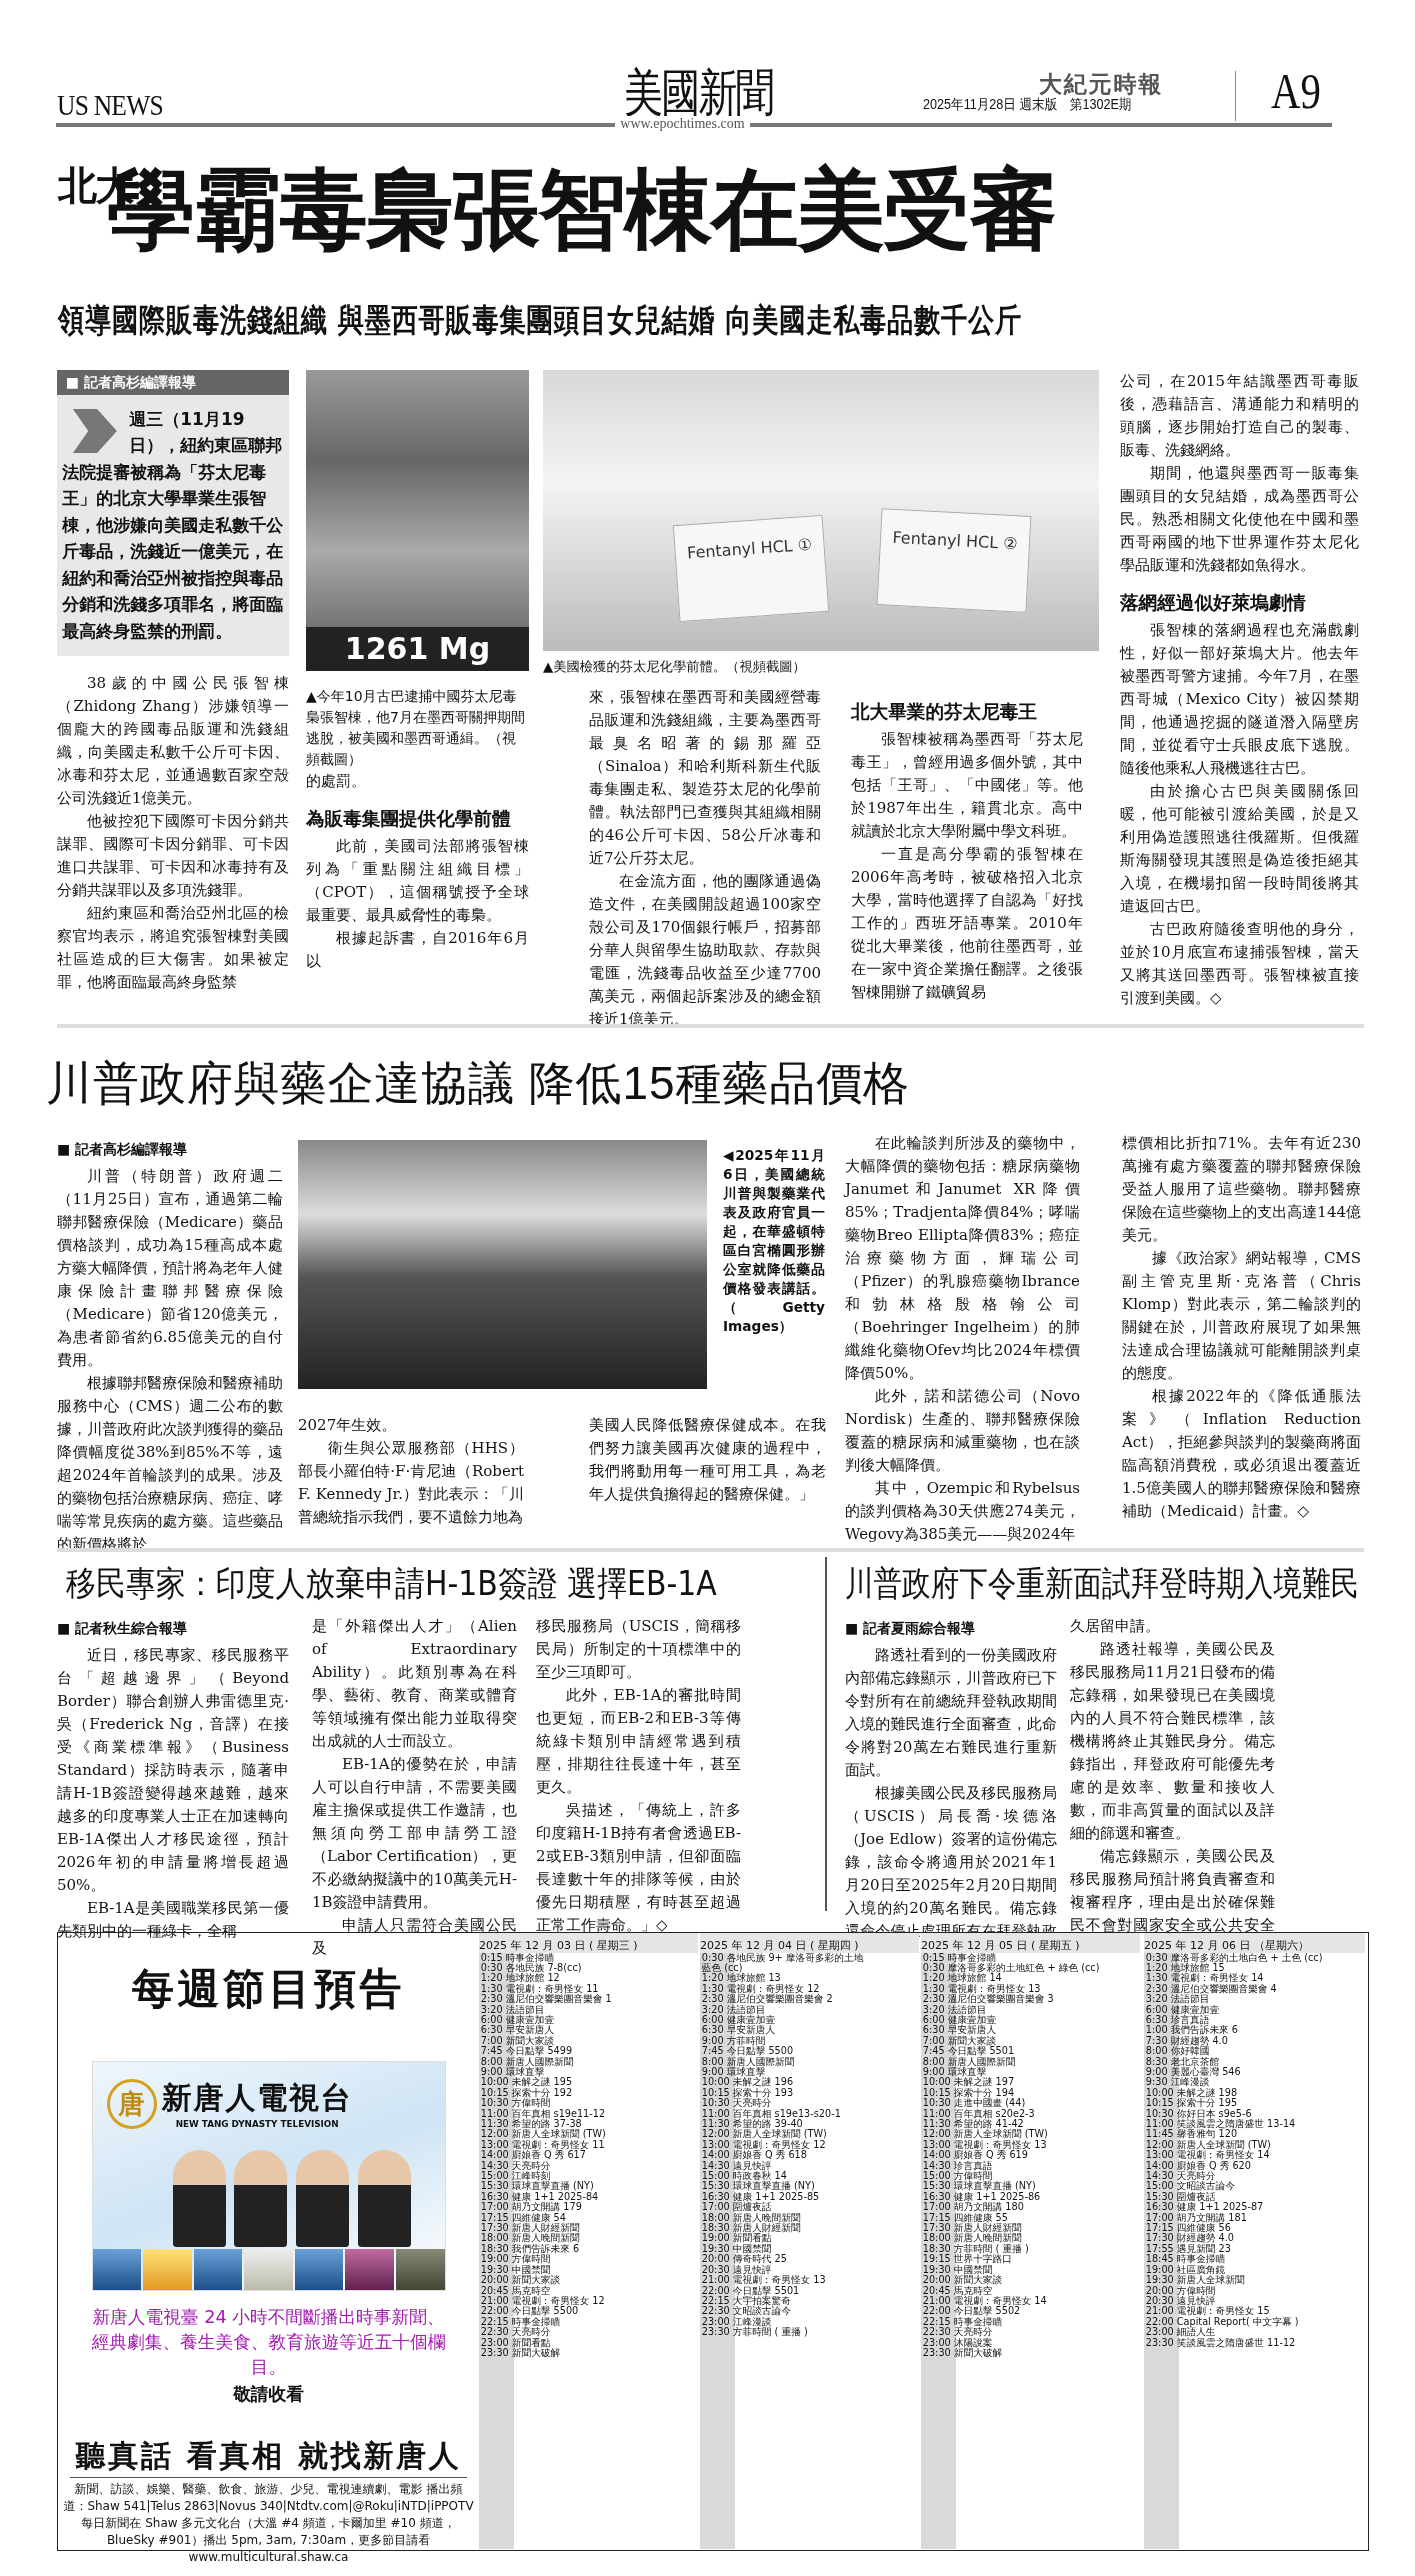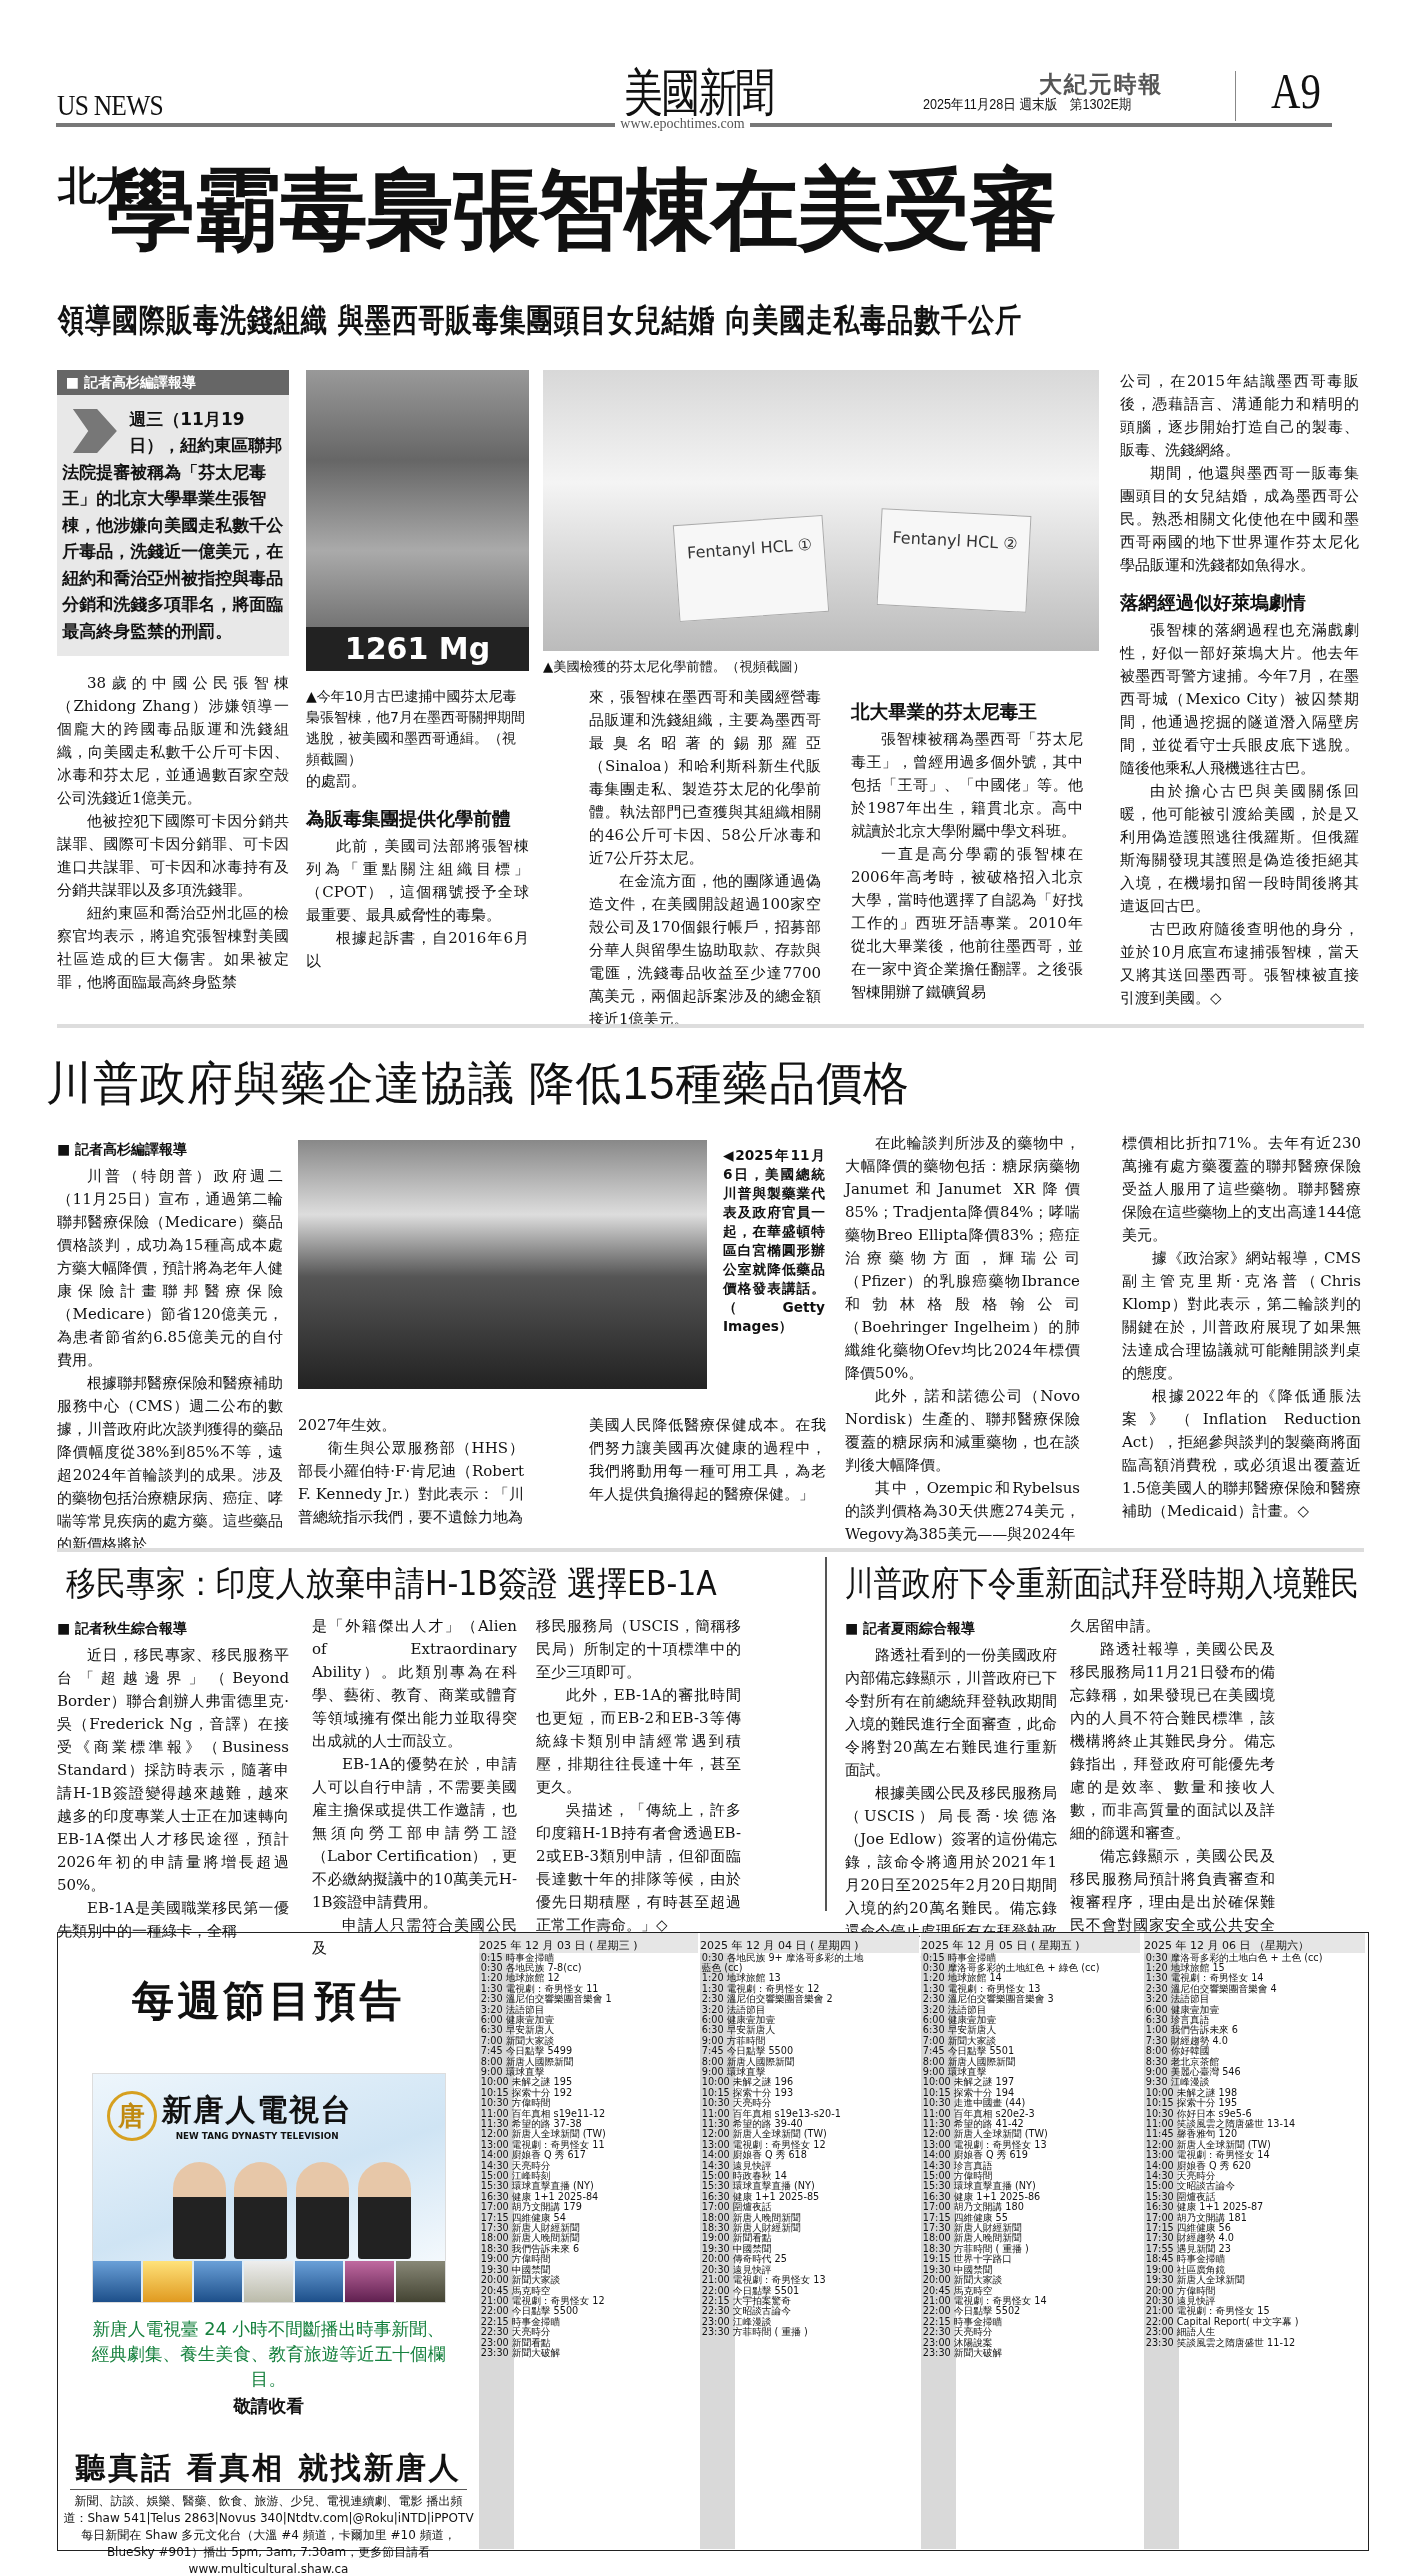--- a/index.html
+++ b/index.html
@@ -25,31 +25,31 @@
 .chev{float:left;width:44px;height:44px;margin:3.5px 12.4px 0 10.6px;background:#777;clip-path:polygon(0 0,55% 0,100% 50%,55% 100%,0 100%,35% 50%)}
 .photo{background:linear-gradient(135deg,#666,#ccc 40%,#888 70%,#444);}
 .caption{font-family:"DejaVu Sans",sans-serif;font-size:14px;line-height:21px}
 .divider{height:4.4px;background:#ddd}
 .headline2{left:46px;top:1053px;font-size:46px;font-family:Liberation Sans, sans-serif;letter-spacing:0.9px;white-space:nowrap}
 .byline{font-family:"DejaVu Sans",sans-serif;font-weight:bold;font-size:14px;margin-bottom:3.5px}
 .headline3{font-family:"DejaVu Sans",sans-serif;font-size:34px;white-space:nowrap;transform:scaleX(.88);transform-origin:left}
 .vrule{background:#555;width:1.8px}
 .tvbox{left:57px;top:1932px;width:1312px;height:619px;border:1.8px solid #222}
 .tv-left{left:0;top:0;width:421px;height:616px;text-align:center}
-.tv-title{font-family:"DejaVu Sans",sans-serif;font-weight:bold;font-size:42px;margin-top:40px;letter-spacing:3.5px}
+.tv-title{font-family:"DejaVu Sans",sans-serif;font-weight:bold;font-size:42px;margin-top:28px;letter-spacing:3.5px}
 .tv-img{margin:44px auto 0;width:354px;height:230px;background:linear-gradient(160deg,#eef6fc,#cfe4f4 50%,#fff);position:relative;border:0.9px solid #ddd}
 .tv-logo{position:absolute;left:14px;top:16px;display:flex;align-items:center;gap:5.3px}
 .tv-logo-ring{width:50px;height:50px;border-radius:50%;border:3.5px solid #d6a020;display:flex;align-items:center;justify-content:center;font-size:26.5px;font-weight:bold;color:#c08a10}
 .tv-logo-cn{font-size:30px;font-weight:bold;letter-spacing:1.8px}
 .tv-logo-en{font-size:8.8px;font-weight:bold;font-family:"DejaVu Sans",sans-serif}
 .tv-people{position:absolute;left:80px;top:88px;display:flex;gap:8.8px}
 .person{width:53px;height:97px;border-radius:26.5px 26.5px 3.5px 3.5px;background:linear-gradient(#e7c7a8 0 36%,#222 36%)}
 .tv-strip{position:absolute;left:0;bottom:0;width:100%;height:41px;display:flex;gap:1.8px}
 .tv-strip div{flex:1;background:linear-gradient(#6aa0d8,#1d4f8a)}
-.tv-desc{font-family:"DejaVu Sans",sans-serif;font-size:17.7px;line-height:25px;margin-top:14px;color:#15803d}
+.tv-desc{font-family:"DejaVu Sans",sans-serif;font-size:17.7px;line-height:25px;margin-top:14px;color:#a21caf}
 .tv-bold{font-family:"DejaVu Sans",sans-serif;font-weight:bold;font-size:17.7px;margin-top:1.8px}
 .tv-slogan{font-family:"DejaVu Sans",sans-serif;font-weight:bold;font-size:30px;margin-top:30px;border-bottom:1.8px solid #555;display:inline-block;padding:0 5.3px;letter-spacing:2.7px}
 .tv-fine{font-family:"DejaVu Sans",sans-serif;font-size:12px;line-height:17px;margin-top:3.5px;padding:0 5.3px}
 .sched{top:0;height:616px;width:219px;font-family:"DejaVu Serif",serif;font-size:11px;line-height:10.4px}
 .sched-head{background:#e6e6e6;height:19.5px;padding-top:8px;font-size:11px;font-family:"DejaVu Sans",sans-serif;white-space:nowrap}
 .sched-body{position:relative;height:596px;background:linear-gradient(90deg,#d9d9d9 0 35px,#fff 35px)}
 .sched-row{white-space:nowrap;overflow:hidden;padding-left:1.8px;font-family:"DejaVu Sans",sans-serif;font-size:9.7px;line-height:10.4px}
 </style>
 </head>
 <body>

